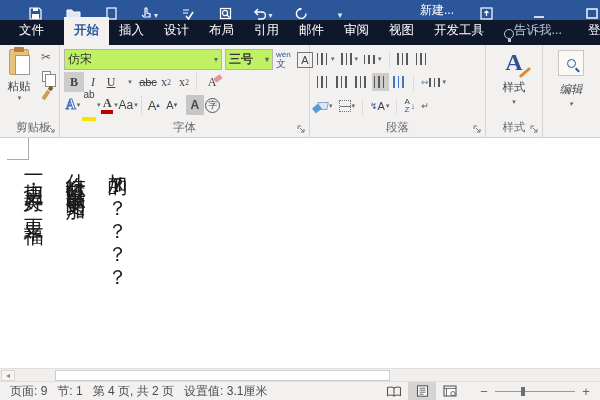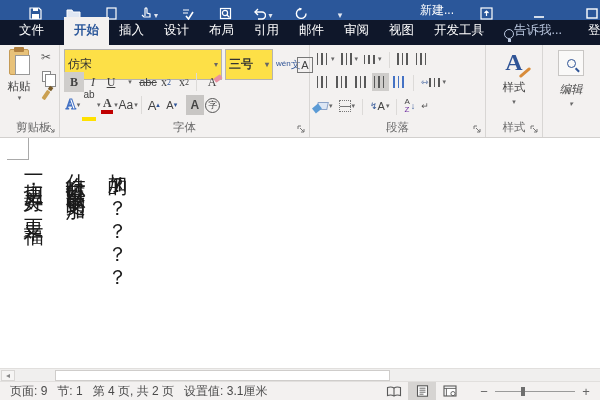--- a/index.html
+++ b/index.html
@@ -23,21 +23,21 @@
   .tab.tellme { color:#b9c6de; display:flex; align-items:flex-end; }
   .bulb { width:10px; height:10px; border:1.4px solid #b9c6de; border-radius:50%; position:relative; display:inline-block; }
   .bulb::after { content:""; position:absolute; left:2.5px; top:9px; width:3px; height:3px; background:#b9c6de; }
 
   
   .ribbon { position:absolute; left:0; top:45px; width:600px; height:93px; background:#f3f1f0; border-bottom:1px solid #d2d0ce; display:flex; }
   .rgroup { position:relative; height:100%; border-right:1px solid #d8d6d4; }
   .glabel-row { position:absolute; bottom:2px; left:0; right:0; display:flex; align-items:center; justify-content:center; color:#6a6a6a; font-size:11.5px; }
   .launcher { position:absolute; bottom:3px; right:3px; width:9px; height:9px; }
   .launcher svg { display:block; }
-  .combo { background:#fde047; border:1px solid #b5b3b1; height:31px; display:flex; align-items:center; padding:0 3px; color:#333; font-size:12px; }
+  .combo { background:#bef264; border:1px solid #b5b3b1; height:21px; display:flex; align-items:center; padding:0 3px; color:#333; font-size:12px; }
   .combo .dd { margin-left:auto; font-size:8px; color:#666; padding-left:4px; }
   .rbtn { display:inline-flex; align-items:center; justify-content:center; height:20px; min-width:18px; color:#444; font-size:12px; }
   .rbtn.sel { background:#cfcdcb; }
   .dd8 { font-size:7px; color:#666; margin-left:1px; }
   .vdiv { width:1px; background:#dcdad8; height:56px; margin:4px 3px 0 3px; }
 
   
   .g-clip { width:60px; }
   .paste-big { position:absolute; left:4px; top:4px; width:30px; height:62px; display:flex; flex-direction:column; align-items:center; }
   .clipboard-ic { width:20px; height:26px; background:#e8c27a; border:1px solid #c49a55; border-radius:2px; position:relative; }
@@ -49,21 +49,21 @@
   .copy-ic { width:9px; height:11px; border:1px solid #888; background:#fff; position:relative; }
   .copy-ic::after { content:""; position:absolute; left:2px; top:2px; width:9px; height:11px; border:1px solid #888; background:#fff; }
   .brush-ic { width:4px; height:10px; background:#caa052; transform:rotate(35deg); border-radius:1px; position:relative; }
   .brush-ic::after { content:""; position:absolute; left:0; top:-5px; width:4px; height:4px; background:#7a5c28; }
 
   
   .g-font { width:250px; }
   .f-row1 { position:absolute; left:4px; top:4px; display:flex; align-items:center; gap:3px; }
   .f-row2 { position:absolute; left:4px; top:27px; display:flex; align-items:center; }
   .f-row3 { position:absolute; left:4px; top:50px; display:flex; align-items:center; }
-  .wen { display:flex; flex-direction:row; line-height:1; color:#2f5496; font-size:8px; width:18px; }
+  .wen { display:flex; flex-direction:column; line-height:1; color:#2f5496; font-size:8px; width:18px; }
   .wen b { font-size:10px; font-weight:normal; }
   .aborder { width:16px; height:16px; border:1px solid #777; display:flex; align-items:center; justify-content:center; font-size:11px; color:#444; }
   .fx { font-family:"Liberation Serif", serif; }
   .u-under { text-decoration:underline; }
   .strike { text-decoration:line-through; font-size:11px; }
   .sub2 { color:#2f5496; font-size:8px; }
   .eff-a { color:#fff; font-size:14px; font-weight:bold; -webkit-text-stroke:1px #4472c4; font-family:"Liberation Serif", serif; }
   .hl-ab { display:inline-flex; flex-direction:column; align-items:center; line-height:1;gap:16px; }
   .hl-ab .bar { width:14px; height:4px; background:#ffe100; margin-top:1px; }
   .fc-a { display:inline-flex; flex-direction:column; align-items:center; line-height:1; font-family:"Liberation Serif", serif; }

